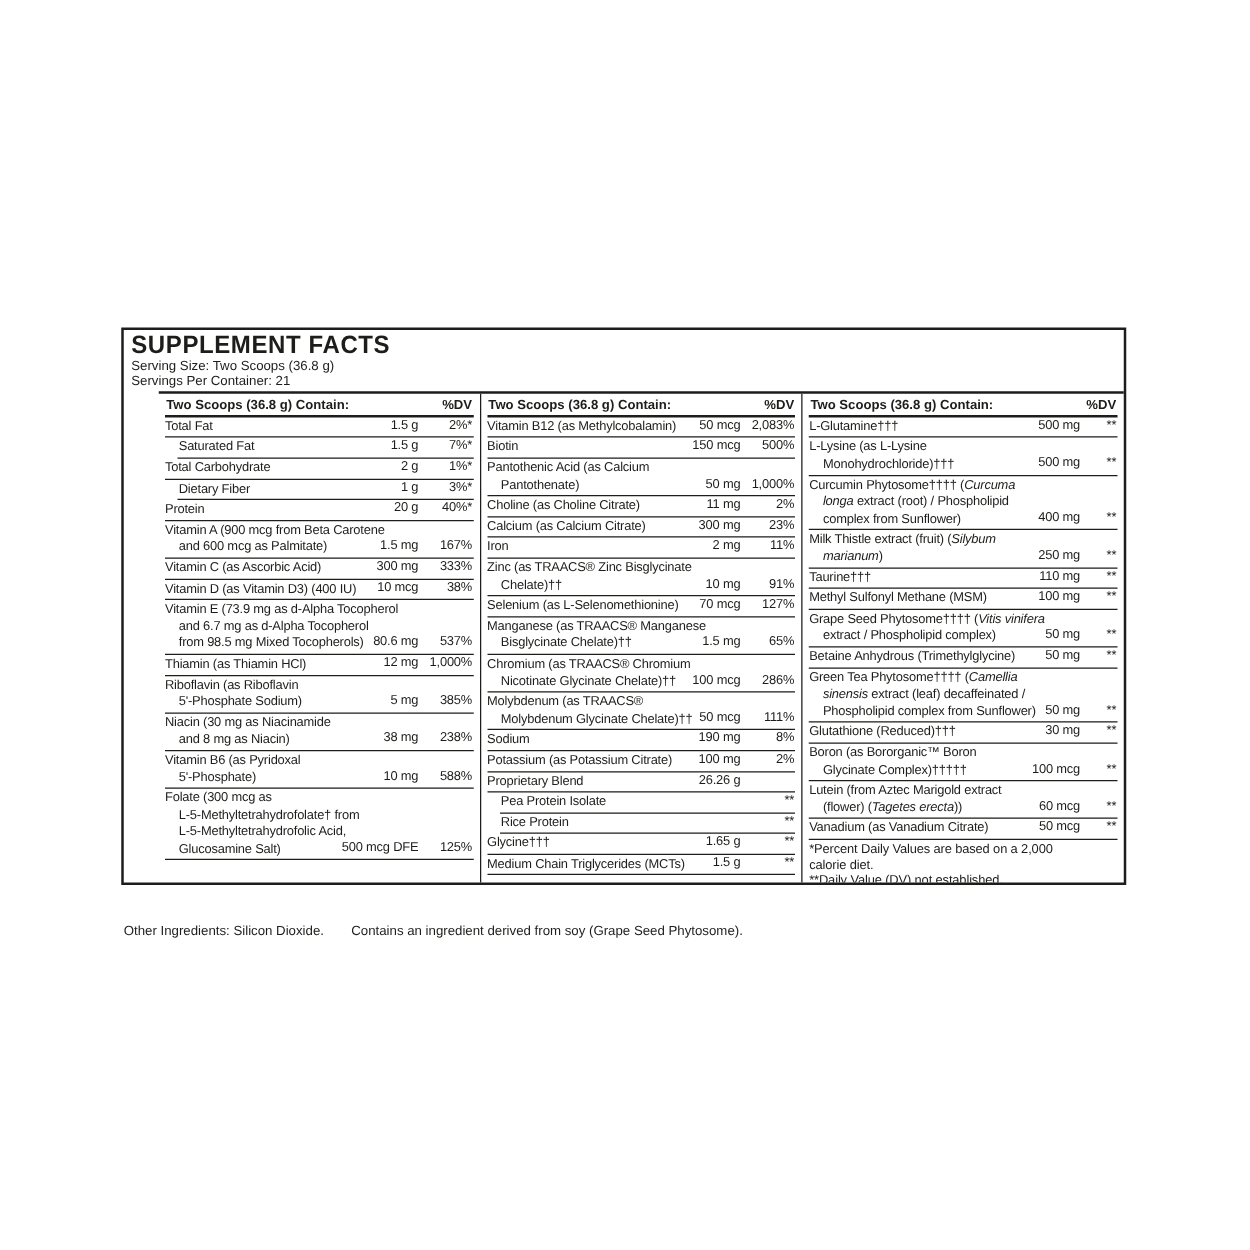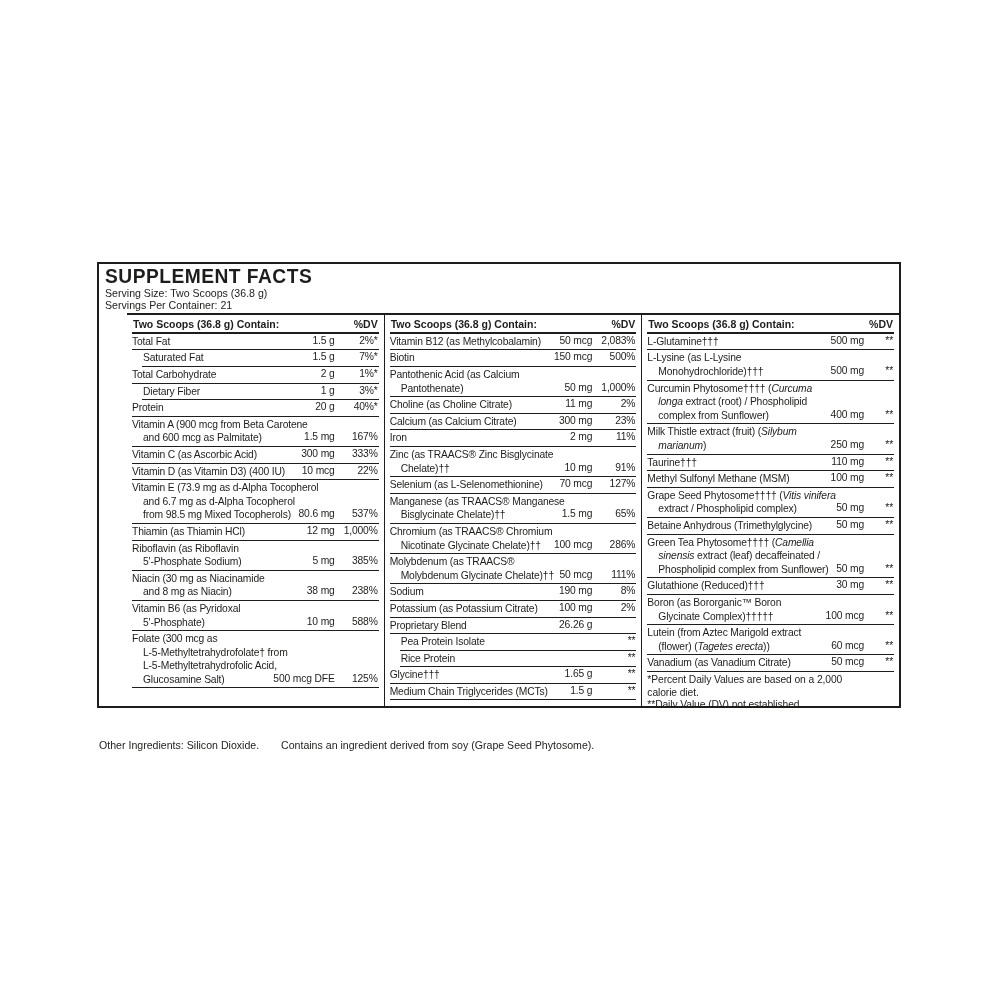--- a/index.html
+++ b/index.html
@@ -99,21 +99,21 @@
             <span class="dv">167%</span>
           </div>
           <div class="row">
             <span class="nm">Vitamin C (as Ascorbic Acid)</span>
             <span class="amt">300 mg</span>
             <span class="dv">333%</span>
           </div>
           <div class="row">
             <span class="nm">Vitamin D (as Vitamin D3) (400 IU)</span>
             <span class="amt">10 mcg</span>
-            <span class="dv">22%</span>
+            <span class="dv">38%</span>
           </div>
           <div class="row">
             <span class="nm">Vitamin E (73.9 mg as d-Alpha Tocopherol
 and 6.7 mg as d-Alpha Tocopherol
 from 98.5 mg Mixed Tocopherols)</span>
             <span class="amt">80.6 mg</span>
             <span class="dv">537%</span>
           </div>
           <div class="row">
             <span class="nm">Thiamin (as Thiamin HCl)</span>

